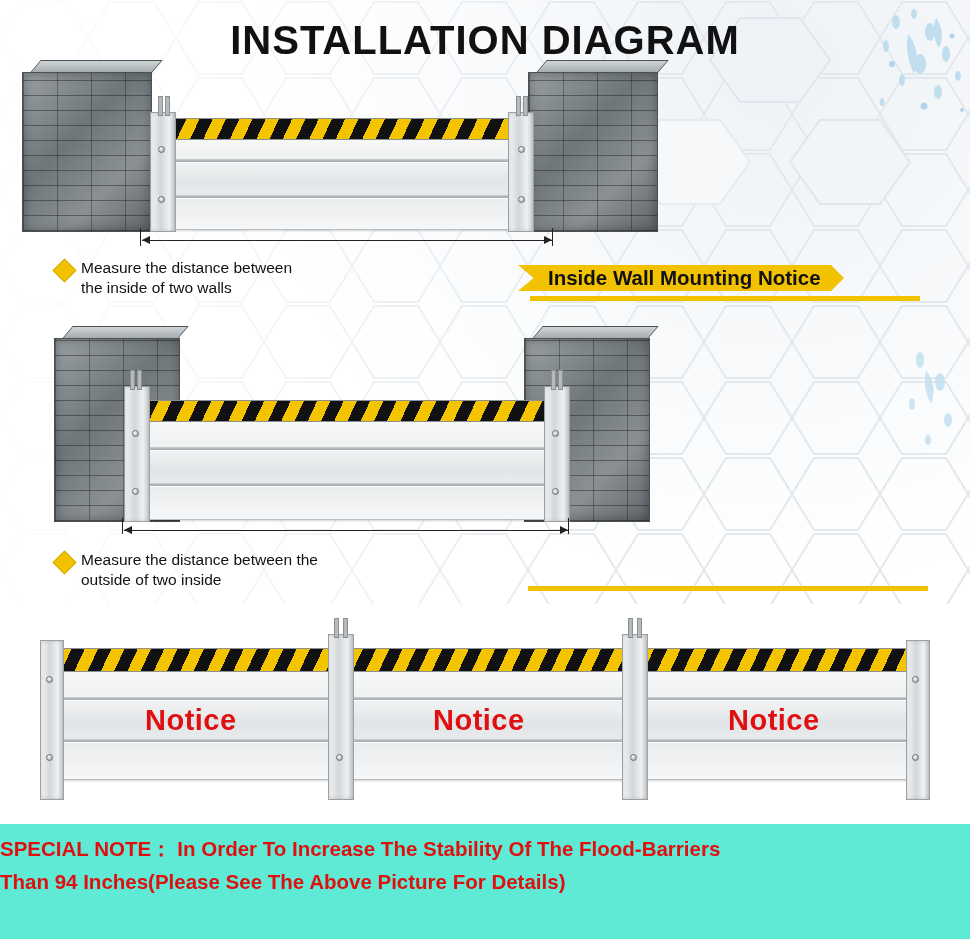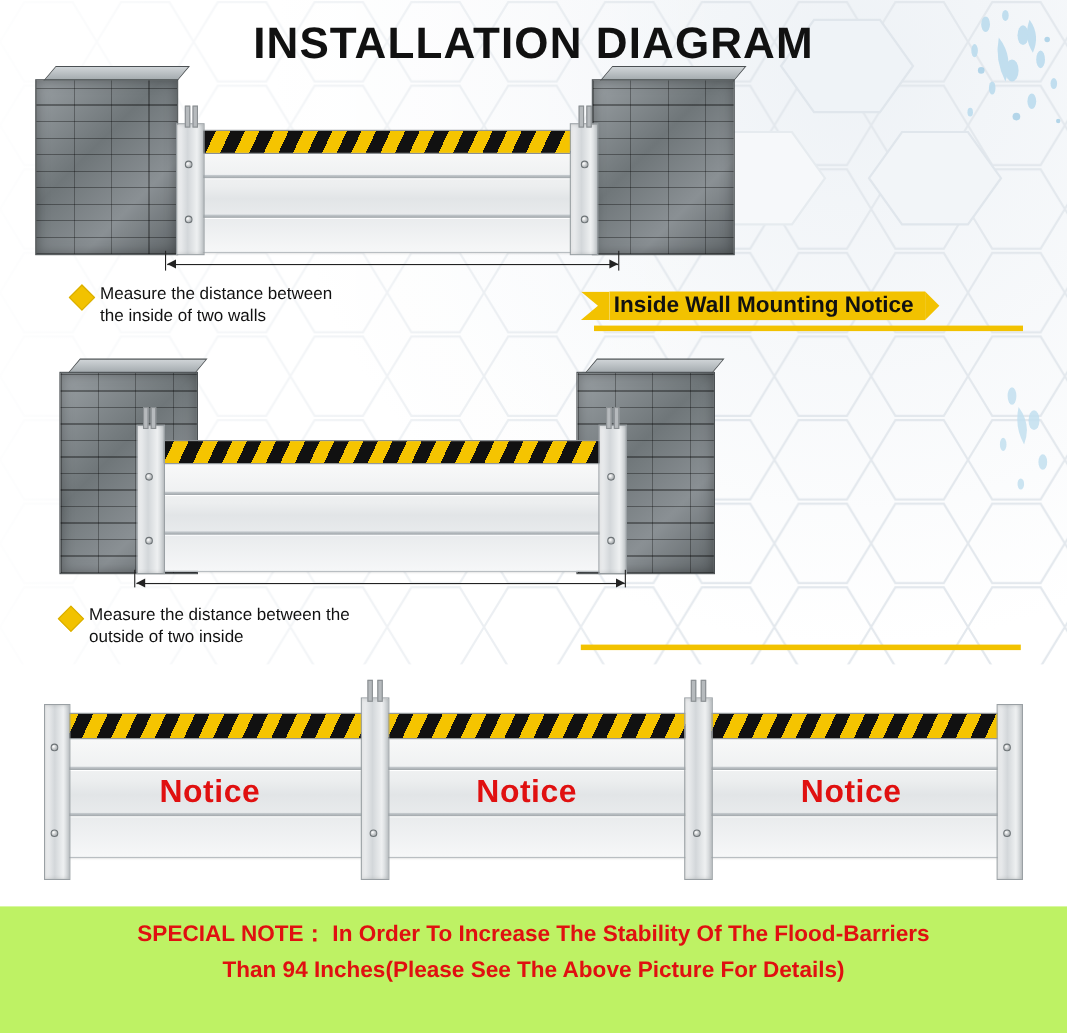--- a/index.html
+++ b/index.html
@@ -3,21 +3,21 @@
 <meta charset="utf-8">
 <style>
   html,body{margin:0;padding:0;}
   body{
     width:970px;height:939px;
     background:#ffffff;
     font-family:"Liberation Sans", sans-serif;
     overflow:hidden;
     position:relative;
   }
-  .page{position:relative;width:970px;height:939px;overflow:hidden;background:#bef264;}
+  .page{position:relative;width:970px;height:939px;overflow:hidden;background:#5eead4;}
 
   
   .bg-hex{
     position:absolute;left:0;top:0;width:970px;height:620px;
     background:
       radial-gradient(circle at 80% 10%, #eef2f6 0%, #ffffff 55%),
       linear-gradient(180deg,#ffffff 0%, #f7f9fb 100%);
     overflow:hidden;
   }
   .bg-hex svg{position:absolute;left:0;top:0;}
@@ -118,21 +118,21 @@
 
   
   .long-wrap{position:absolute;left:0;top:604px;width:970px;height:220px;background:#fff;}
   .notice{
     position:absolute;font-size:29px;font-weight:bold;color:#e01010;
     font-family:"Liberation Sans", sans-serif;letter-spacing:.5px;
   }
 
   
   .note{
-    position:absolute;left:0;top:832px;width:970px;text-align:center;
+    position:absolute;left:0;top:832px;width:970px;text-align:left;
     color:#e01010;font-size:20.5px;font-weight:bold;line-height:1.62;
   }
   .note div{white-space:nowrap;}
 
   
   .splash{position:absolute;}
 </style>
 </head>
 <body>
 
@@ -190,21 +190,21 @@
         <ellipse cx="22" cy="64" rx="3" ry="6"></ellipse>
         <ellipse cx="58" cy="80" rx="4" ry="7"></ellipse>
         <ellipse cx="38" cy="100" rx="3" ry="5"></ellipse>
         <path d="M36 30 q12 16 5 34 q-9 -16 -5 -34z"></path>
       </g>
     </svg>
   </div>
 
   <div class="title">INSTALLATION DIAGRAM</div>
 
-  <div class="diagram" style="left:0;top:0;width:946px;height:310px;margin-left:10px;">
+  <div class="diagram" style="left:0;top:0;width:946px;height:310px;">
 
     <div class="brick-top" style="left:34px;top:60px;width:120px;height:14px;"></div>
     <div class="brick" style="left:22px;top:72px;width:128px;height:158px;"></div>
 
     <div class="brick-top" style="left:540px;top:60px;width:120px;height:14px;"></div>
     <div class="brick" style="left:528px;top:72px;width:128px;height:158px;"></div>
 
     <div class="panel" style="left:172px;top:120px;width:338px;height:108px;">
       <div class="seam" style="top:38px;"></div>
       <div class="seam" style="top:74px;"></div>

